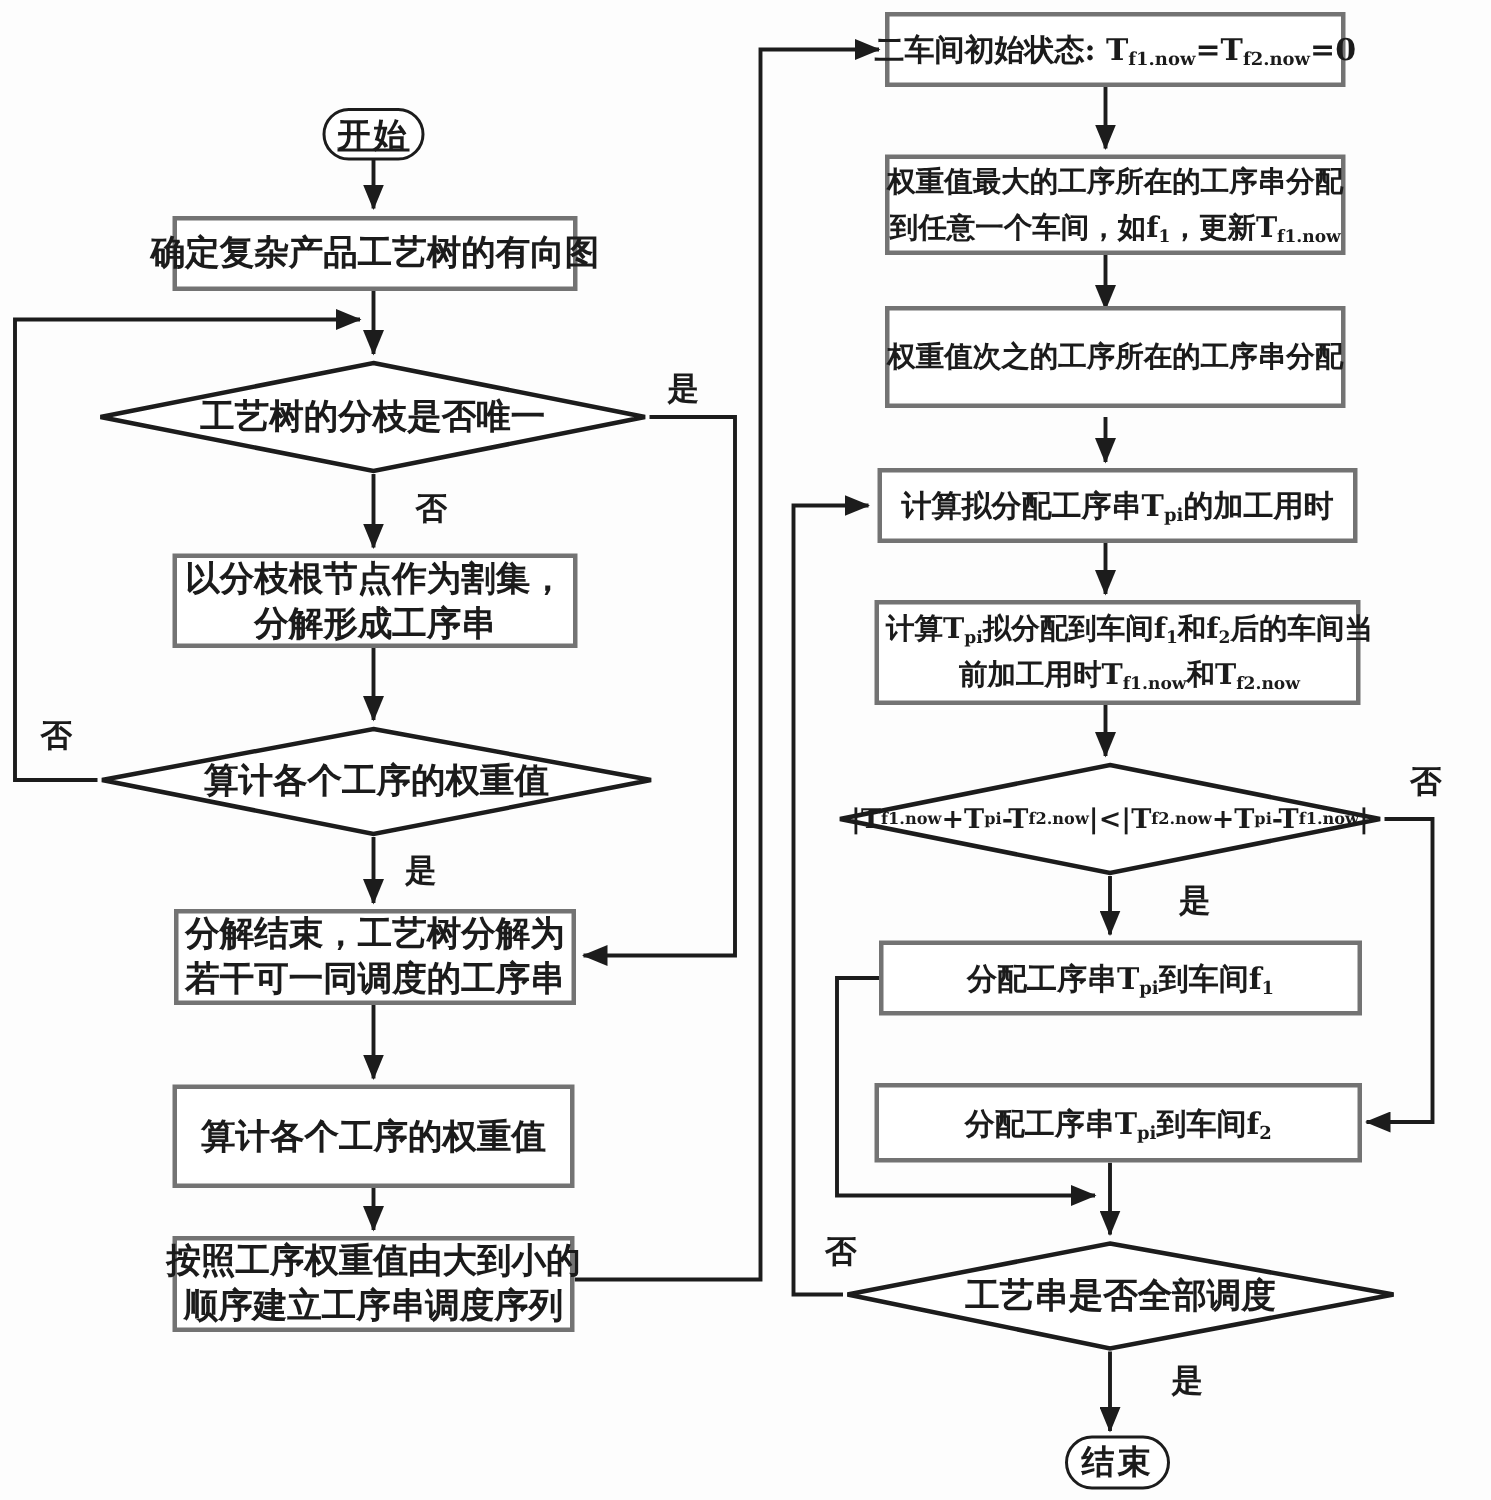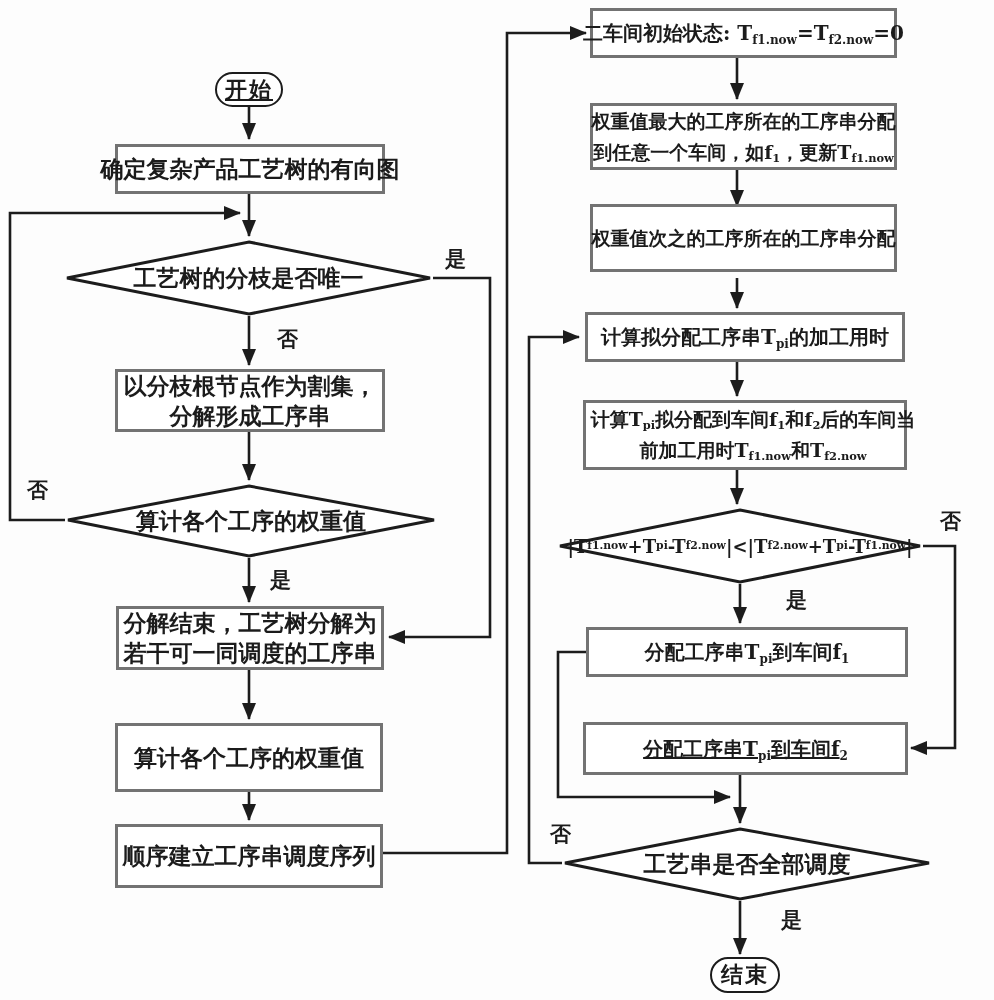--- a/index.html
+++ b/index.html
@@ -107,20 +107,21 @@
   <div class="node box fs21" style="left:116px;top:606px;width:268px;height:64px;">
     <div class="line">分解结束，工艺树分解为</div>
     <div class="line">若干可一同调度的工序串</div>
   </div>
 
   <div class="node box fs21" style="left:115px;top:723px;width:268px;height:69px;">
     <div class="line">算计各个工序的权重值</div>
   </div>
 
   <div class="node box fs21" style="left:115px;top:824px;width:268px;height:64px;">
+    <div class="line">按照工序权重值由大到小的</div>
     <div class="line">顺序建立工序串调度序列</div>
   </div>
 
   <div class="node box fs20" style="left:590px;top:8px;width:307px;height:50px;">
     <div class="line">二车间初始状态: T<sub>f1.now</sub>=T<sub>f2.now</sub>=0</div>
   </div>
 
   <div class="node box fs19" style="left:590px;top:103px;width:307px;height:67px;">
     <div class="line">权重值最大的工序所在的工序串分配</div>
     <div class="line">到任意一个车间，如f<sub>1</sub>，更新T<sub>f1.now</sub></div>
@@ -143,21 +144,21 @@
     <svg width="366" height="76" viewBox="0 0 366 76">
       <polygon points="183,2 363,38 183,74 3,38" fill="#ffffff" stroke="#1c1c1c" stroke-width="3"></polygon>
     </svg>
     <div class="dtext formula">|T<sub>f1.now</sub>+T<sub>pi</sub>-T<sub>f2.now</sub>|&lt;|T<sub>f2.now</sub>+T<sub>pi</sub>-T<sub>f1.now</sub>|</div>
   </div>
 
   <div class="node box fs20" style="left:586px;top:627px;width:322px;height:50px;">
     <div class="line">分配工序串T<sub>pi</sub>到车间f<sub>1</sub></div>
   </div>
 
-  <div class="node box fs20" style="left:583px;top:722px;width:325px;height:53px;text-decoration:underline;">
+  <div class="node box fs20" style="left:583px;top:722px;width:325px;height:53px;">
     <div class="line">分配工序串T<sub>pi</sub>到车间f<sub>2</sub></div>
   </div>
 
   <div class="node diamond" style="left:562px;top:827px;width:370px;height:74px;">
     <svg width="370" height="74" viewBox="0 0 370 74">
       <polygon points="178,2 367,36 178,72 3,36" fill="#ffffff" stroke="#1c1c1c" stroke-width="3"></polygon>
     </svg>
     <div class="dtext fs21">工艺串是否全部调度</div>
   </div>
 

